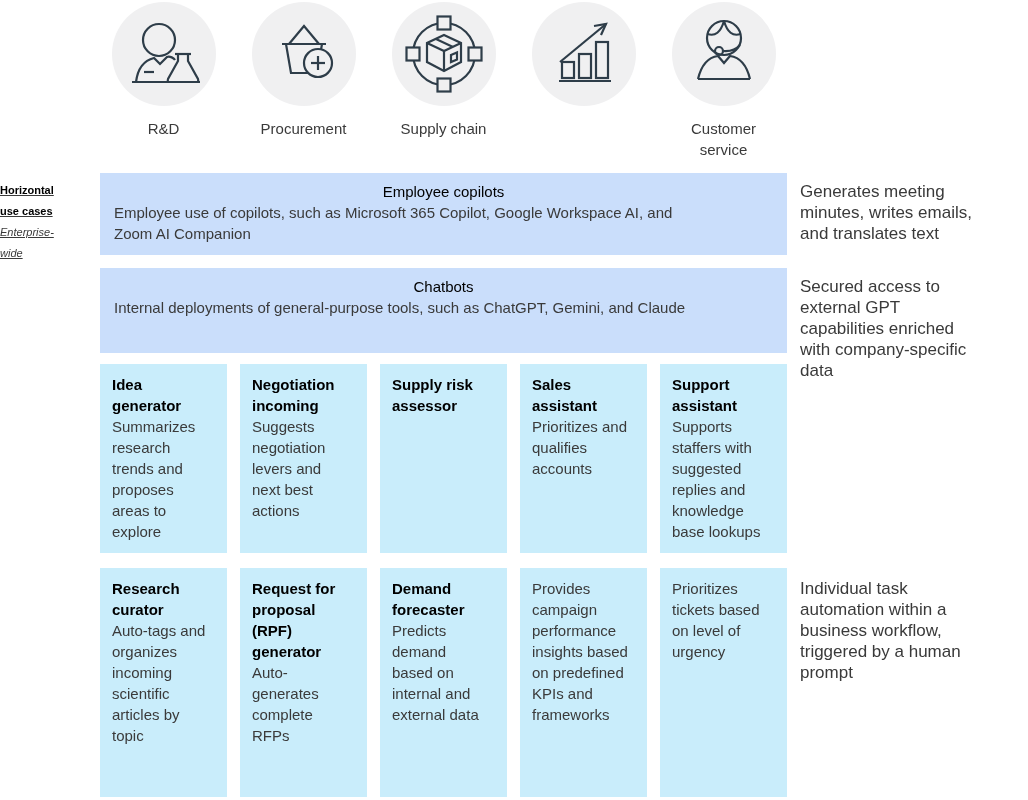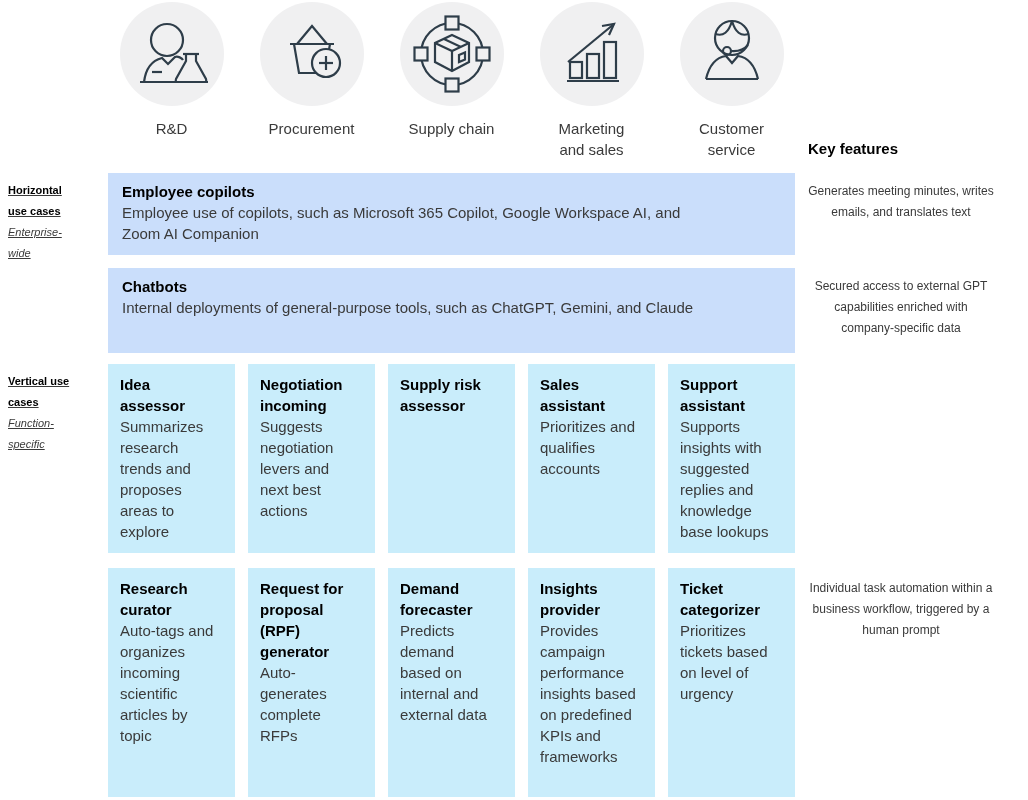--- a/index.html
+++ b/index.html
@@ -6,21 +6,20 @@
   .page{
     position:relative;
     width:1028px;height:800px;
     background:#fff;
     font-family:"Liberation Sans","DejaVu Sans",sans-serif;
     color:var(--body_text,#3a3a3a);
     overflow:hidden;
   }
   .layout{
     display:grid;
-    padding-left:8px;
     grid-template-columns:87px repeat(5,127px) 1fr;
     column-gap:13px;
     grid-template-rows:106px 67px 82px 13px 85px 11px 189px 15px 229px;
   }
   
   .c1{grid-column:1}.c2{grid-column:2}.c3{grid-column:3}.c4{grid-column:4}
   .c5{grid-column:5}.c6{grid-column:6}.c7{grid-column:7}
   .cspan{grid-column:2 / 7}
   .r1{grid-row:1}.r2{grid-row:2}.r3{grid-row:3}.r5{grid-row:5}.r7{grid-row:7}.r9{grid-row:9}
 
@@ -54,36 +53,35 @@
     text-decoration:underline;
   }
   .side-label .t{font-weight:700;color:var(--title_text,#000);max-width:72px;}
   .side-label .s{font-style:italic;color:var(--body_text,#3a3a3a);max-width:72px;}
 
   .band{
     background:var(--band_bg,#cadefb);
     padding:8px 14px;
     font-size:15px;line-height:21px;
   }
-  .band .t{font-weight:700;color:var(--title_text,#000);}
+  .band .t{font-weight:400;color:var(--title_text,#000);text-align:center;}
   .band .d{color:var(--body_text,#3a3a3a);max-width:590px;}
 
   .card{
     background:var(--card_bg,#c9edfb);
     padding:10px 12px;
     font-size:15px;line-height:21px;
   }
   .card .t{font-weight:700;color:var(--title_text,#000);max-width:95px;}
   .card .d{color:var(--body_text,#3a3a3a);max-width:96px;}
 
   .kf{
-    font-size:12px;line-height:21px;
+    font-size:17px;line-height:21px;
     color:var(--body_text,#3a3a3a);
     max-width:186px;
-    text-align:center;
   }
   .kf.pt-band{padding-top:8px;}
   .kf.pt-card{padding-top:10px;}
 </style>
 </head>
 <body>
 
 <div class="page">
   <div class="layout">
 
@@ -149,82 +147,73 @@
           <path d="M51 49 Q62 50 68 43"></path>
           <path d="M26 77 Q31 56 46 54 L52 61 L58 54 Q73 56 78 77"></path>
           <line x1="26" y1="77" x2="78" y2="77"></line>
         </svg>
       </div>
     </div>
 
     <div class="r2 c2 fn-label">R&amp;D</div>
     <div class="r2 c3 fn-label">Procurement</div>
     <div class="r2 c4 fn-label">Supply chain</div>
-    <div class="r2 c5 fn-label">Marketing
-and sales</div>
     <div class="r2 c6 fn-label">Customer
 service</div>
-    <div class="r2 c7 kf-header">Key features</div>
 
     <div class="r3 c1 side-label">
       <div class="t">Horizontal use cases</div>
       <div class="s">Enterprise-wide</div>
     </div>
     <div class="r3 cspan band">
       <div class="t">Employee copilots</div>
       <div class="d">Employee use of copilots, such as Microsoft 365 Copilot, Google Workspace AI, and Zoom AI Companion</div>
     </div>
     <div class="r3 c7 kf pt-band">Generates meeting minutes, writes emails, and translates text</div>
 
     <div class="r5 cspan band">
       <div class="t">Chatbots</div>
       <div class="d">Internal deployments of general-purpose tools, such as ChatGPT, Gemini, and Claude</div>
     </div>
     <div class="r5 c7 kf pt-band">Secured access to external GPT capabilities enriched with company-specific data</div>
 
-    <div class="r7 c1 side-label">
-      <div class="t">Vertical use cases</div>
-      <div class="s">Function-specific</div>
-    </div>
     <div class="r7 c2 card">
-      <div class="t">Idea assessor</div>
+      <div class="t">Idea generator</div>
       <div class="d">Summarizes research trends and proposes areas to explore</div>
     </div>
     <div class="r7 c3 card">
       <div class="t">Negotiation incoming</div>
       <div class="d">Suggests negotiation levers and next best actions</div>
     </div>
     <div class="r7 c4 card">
       <div class="t">Supply risk assessor</div>
     </div>
     <div class="r7 c5 card">
       <div class="t">Sales assistant</div>
       <div class="d">Prioritizes and qualifies accounts</div>
     </div>
     <div class="r7 c6 card">
       <div class="t">Support assistant</div>
-      <div class="d">Supports insights with suggested replies and knowledge base lookups</div>
+      <div class="d">Supports staffers with suggested replies and knowledge base lookups</div>
     </div>
 
     <div class="r9 c2 card">
       <div class="t">Research curator</div>
       <div class="d">Auto-tags and organizes incoming scientific articles by topic</div>
     </div>
     <div class="r9 c3 card">
       <div class="t">Request for proposal (RPF) generator</div>
       <div class="d">Auto-generates complete RFPs</div>
     </div>
     <div class="r9 c4 card">
       <div class="t">Demand forecaster</div>
       <div class="d">Predicts demand based on internal and external data</div>
     </div>
     <div class="r9 c5 card">
-      <div class="t">Insights provider</div>
       <div class="d">Provides campaign performance insights based on predefined KPIs and frameworks</div>
     </div>
     <div class="r9 c6 card">
-      <div class="t">Ticket categorizer</div>
       <div class="d">Prioritizes tickets based on level of urgency</div>
     </div>
     <div class="r9 c7 kf pt-card">Individual task automation within a business workflow, triggered by a human prompt</div>
 
   </div>
 </div>
 
 </body></html>

